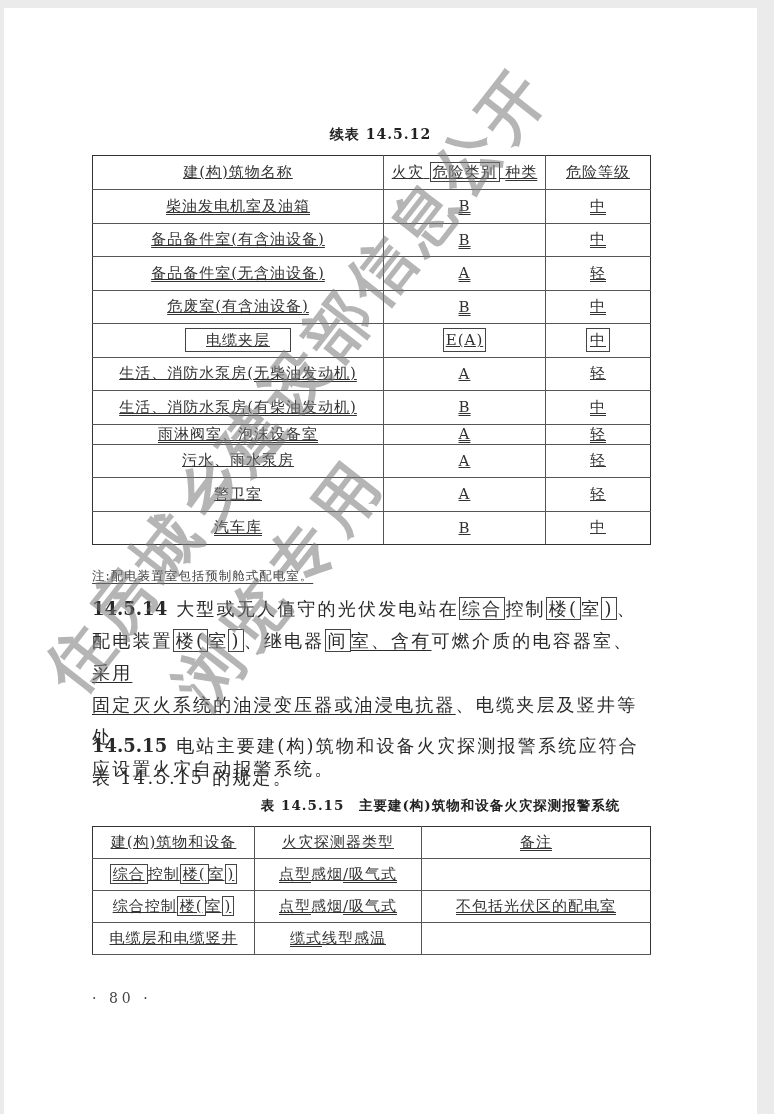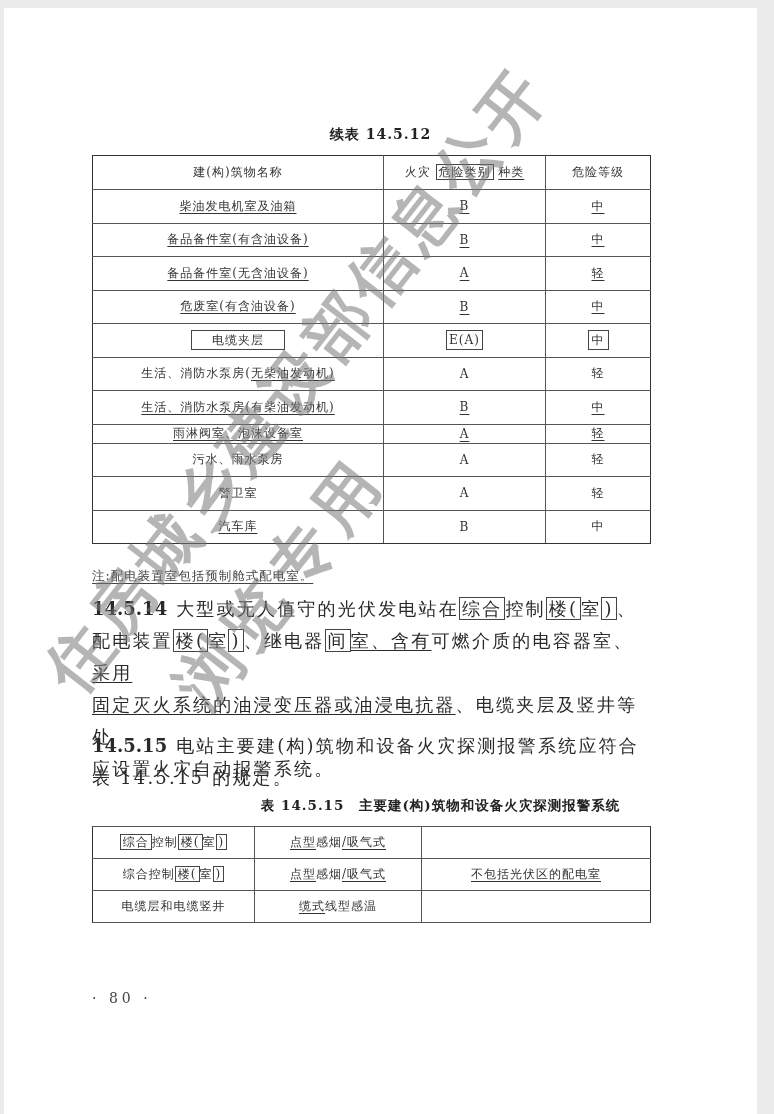--- a/index.html
+++ b/index.html
@@ -9,21 +9,21 @@
   }
   .page {
     position:absolute; left:4px; top:8px; width:753px; height:1106px; background:#ffffff;
   }
   .tcaption {
     position:absolute; left:0; width:753px; text-align:center;
     font-weight:bold; font-size:14px; letter-spacing:1px; color:#222;
   }
   table.grid {
     position:absolute; border-collapse:collapse; table-layout:fixed;
-    font-size:12px; color:#333;
+    font-size:15px; color:#333;text-decoration:underline;
   }
   table.grid td {
     border:1px solid #555; text-align:center; vertical-align:middle; padding:0;
     letter-spacing:1px; white-space:nowrap;
   }
   table.grid tr.outer-top td { border-top:1.6px solid #333; }
   table.grid tr.outer-bottom td { border-bottom:1.6px solid #333; }
   table.grid td:first-child { border-left:1.6px solid #333; }
   table.grid td:last-child { border-right:1.6px solid #333; }
   .u { text-decoration:underline; text-underline-offset:3px; text-decoration-thickness:1px; }
@@ -139,20 +139,25 @@
 
 <div class="tcaption" style="left:20px; top:797px; font-size:13.5px;padding-left:44px;">表 14.5.15　主要建(构)筑物和设备火灾探测报警系统</div>
 
 <table class="grid" style="left:92px; top:826px; width:558px;">
   <colgroup>
       <col style="width:162px">
       <col style="width:167px">
       <col style="width:229px">
     </colgroup>
   <tbody>
+      <tr class="outer-top" style="height:32px">
+    <td>建(构)筑物和设备</td>
+    <td>火灾探测器类型</td>
+    <td><span class="u">备注</span></td>
+  </tr>
   <tr style="height:32px">
     <td><span class="box">综合</span><span>控制</span><span class="box">楼(</span><span>室</span><span class="box">)</span></td>
     <td><span class="u">点型</span><span>感烟</span><span class="u">/吸气式</span></td>
     <td></td>
   </tr>
   <tr style="height:32px">
     <td><span>综合控制</span><span class="box">楼(</span><span>室</span><span class="box">)</span></td>
     <td><span class="u">点型</span><span>感烟</span><span class="u">/吸气式</span></td>
     <td><span class="u">不包括光伏区的配电室</span></td>
   </tr>

